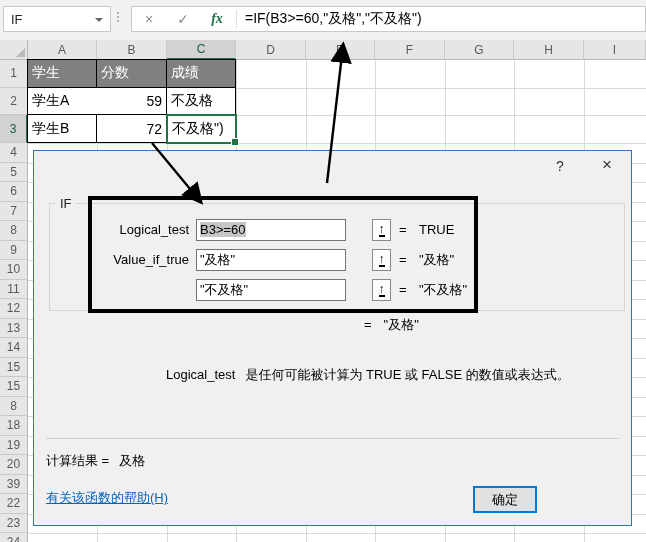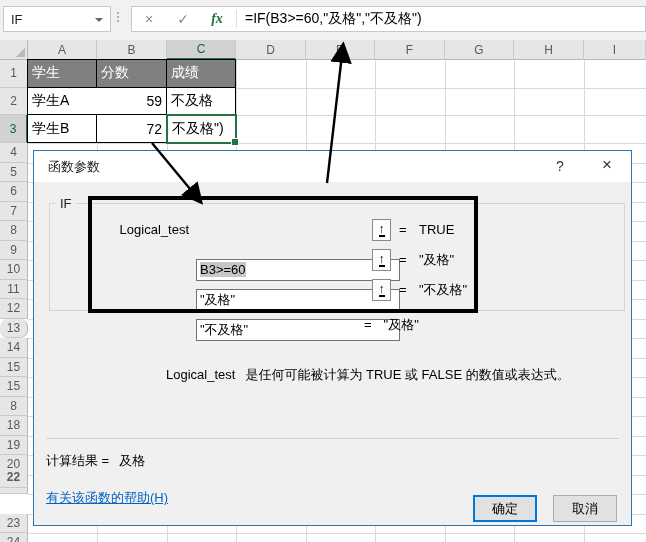--- a/index.html
+++ b/index.html
@@ -60,42 +60,42 @@
   .dlg-title{position:absolute;left:0;top:0;right:0;height:31px;background:#fff;
     display:flex;align-items:center;font-size:13px;color:#1a1a1a;padding-left:14px;}
   .dlg-help{position:absolute;right:62px;top:7px;font-size:14px;color:#333;width:18px;text-align:center;}
   .dlg-close{position:absolute;right:14px;top:4px;font-size:17px;color:#333;width:20px;text-align:center;}
   .groupbox{position:absolute;left:15px;top:52px;width:576px;height:108px;
     border:1px solid #d5d5d5;box-sizing:border-box;}
   .grouplabel{position:absolute;left:6px;top:-8px;background:#f0f0f0;padding:0 4px;
     font-size:13px;color:#222;line-height:15px;}
   .prow{position:absolute;left:0;height:22px;width:599px;}
   .plabel{position:absolute;left:20px;width:135px;text-align:right;font-size:13px;color:#000;line-height:22px;}
-  .pinput{position:absolute;left:162px;width:204px;height:22px;background:#fff;
+  .pinput{position:absolute;left:162px;width:150px;height:22px;background:#fff;
     border:1px solid #737373;box-sizing:border-box;font-size:13px;line-height:20px;padding:0 3px;
-    white-space:nowrap;overflow:hidden;margin-top:40px;}
+    white-space:nowrap;overflow:hidden;}
   .pinput .hl{background:#c6c6c6;}
   .pcollapse{position:absolute;left:338px;width:19px;height:22px;background:#fcfcfc;
     border:1px solid #8a8a8a;box-sizing:border-box;display:flex;align-items:center;justify-content:center;}
   .uparrow{font-size:12px;font-weight:bold;color:#000;line-height:12px;border-bottom:2px solid #000;}
   .peq{position:absolute;left:365px;font-size:13px;color:#000;line-height:22px;}
   .pres{position:absolute;left:385px;font-size:13px;color:#000;line-height:22px;white-space:nowrap;}
   .blackrect{position:absolute;left:87px;top:195px;width:390px;height:117px;
     border:4px solid #000;box-sizing:border-box;z-index:20;pointer-events:none;}
   .resultpreview{position:absolute;left:330px;top:165px;font-size:13px;color:#000;}
   .resultpreview .gap{display:inline-block;width:12px;}
   .desc1{position:absolute;left:12px;top:190px;font-size:13px;color:#000;white-space:nowrap;}
   .desc2{position:absolute;left:132px;top:215px;font-size:13px;color:#000;white-space:nowrap;}
   .desc2 .gap{display:inline-block;width:10px;}
   .divider{position:absolute;left:12px;right:12px;top:287px;height:1px;background:#d0d0d0;}
   .calcresult{position:absolute;left:12px;top:301px;font-size:13px;color:#000;}
   .calcresult .gap{display:inline-block;width:10px;}
   .helplink{position:absolute;left:12px;top:338px;font-size:13px;color:var(--link,#0563c1);text-decoration:underline;cursor:pointer;}
   .btn{position:absolute;top:335px;height:27px;box-sizing:border-box;background:#e1e1e1;
-    font-size:13px;color:#000;display:flex;align-items:center;justify-content:center;cursor:pointer;margin-top:9px;}
+    font-size:13px;color:#000;display:flex;align-items:center;justify-content:center;cursor:pointer;}
   .btn.ok{left:439px;width:64px;border:2px solid var(--ok-border,#0078d7);}
   .btn.cancel{left:519px;width:64px;border:1px solid #adadad;}
   
   .arrows{position:absolute;left:0;top:0;width:646px;height:542px;z-index:30;pointer-events:none;}
 </style>
 </head>
 <body>
 
 <div id="app">
 
@@ -137,30 +137,30 @@
         <div class="rowhdr sel" style="top: 75px; height: 28px;">3</div>
         <div class="rowhdr" style="top: 103px; height: 19.5px;">4</div>
         <div class="rowhdr" style="top: 122.5px; height: 19.5px;">5</div>
         <div class="rowhdr" style="top: 142px; height: 19.5px;">6</div>
         <div class="rowhdr" style="top: 161.5px; height: 19.5px;">7</div>
         <div class="rowhdr" style="top: 181px; height: 19.5px;">8</div>
         <div class="rowhdr" style="top: 200.5px; height: 19.5px;">9</div>
         <div class="rowhdr" style="top: 220px; height: 19.5px;">10</div>
         <div class="rowhdr" style="top: 239.5px; height: 19.5px;">11</div>
         <div class="rowhdr" style="top: 259px; height: 19.5px;">12</div>
-        <div class="rowhdr" style="top: 278.5px; height: 19.5px; border-radius: 8px;">13</div>
+        <div class="rowhdr" style="top: 278.5px; height: 19.5px;">13</div>
         <div class="rowhdr" style="top: 298px; height: 19.5px;">14</div>
         <div class="rowhdr" style="top: 317.5px; height: 19.5px;">15</div>
         <div class="rowhdr" style="top: 337px; height: 19.5px;">15</div>
         <div class="rowhdr" style="top: 356.5px; height: 19.5px;">8</div>
         <div class="rowhdr" style="top: 376px; height: 19.5px;">18</div>
         <div class="rowhdr" style="top: 395.5px; height: 19.5px;">19</div>
         <div class="rowhdr" style="top: 415px; height: 19.5px;">20</div>
         <div class="rowhdr" style="top: 434.5px; height: 19.5px;">39</div>
-        <div class="rowhdr" style="top: 428px; height: 19.5px; font-weight: bold;">22</div>
+        <div class="rowhdr" style="top: 454px; height: 19.5px;">22</div>
         <div class="rowhdr" style="top: 473.5px; height: 19.5px;">23</div>
         <div class="rowhdr" style="top: 493px; height: 19.5px;">24</div>
       </div>
     <div id="gridlines">
         <div class="gridv" style="left: 97px; top: 20px; height: 482px;"></div>
         <div class="gridv" style="left: 167px; top: 20px; height: 482px;"></div>
         <div class="gridv" style="left: 236px; top: 20px; height: 482px;"></div>
         <div class="gridv" style="left: 306px; top: 20px; height: 482px;"></div>
         <div class="gridv" style="left: 375px; top: 20px; height: 482px;"></div>
         <div class="gridv" style="left: 445px; top: 20px; height: 482px;"></div>
@@ -197,38 +197,38 @@
         <div class="cell tl" style="left: 27px; top: 47.5px; width: 80px; height: 27.5px;">学生A</div>
         <div class="cell num" style="left: 97px; top: 47.5px; width: 70px; height: 27.5px;">59</div>
         <div class="cell" style="left: 167px; top: 47.5px; width: 69px; height: 27.5px;">不及格</div>
         <div class="cell tl" style="left: 27px; top: 75px; width: 70px; height: 28px;">学生B</div>
         <div class="cell num" style="left: 97px; top: 75px; width: 70px; height: 28px;">72</div>
         <div class="cell active" style="left: 166px; top: 74px; width: 71px; height: 30px;">不及格")<div class="fillhandle"></div></div>
       </div>
   </div>
 
   <div class="dialog">
-    <div class="dlg-title">函数参数</div>
     <div class="dlg-help">?</div>
     <div class="dlg-close">×</div>
 
     <div class="groupbox">
       <span class="grouplabel">IF</span>
     </div>
 
     <div class="prow" style="top:68px">
       <div class="plabel">Logical_test</div>
       <div class="pinput"><span class="hl">B3&gt;=60</span></div>
       <div class="pcollapse">
           <span class="uparrow">↑</span>
         </div>
       <div class="peq">=</div>
       <div class="pres">TRUE</div>
     </div>
     <div class="prow" style="top:98px">
+      <div class="plabel">Value_if_true</div>
       <div class="pinput"><span>"及格"</span></div>
       <div class="pcollapse">
           <span class="uparrow">↑</span>
         </div>
       <div class="peq">=</div>
       <div class="pres">"及格"</div>
     </div>
     <div class="prow" style="top:128px">
       <div class="pinput"><span>"不及格"</span></div>
       <div class="pcollapse">
@@ -246,21 +246,20 @@
       <span>Logical_test</span><span class="gap"></span><span>是任何可能被计算为 TRUE 或 FALSE 的数值或表达式。</span>
     </div>
 
     <div class="divider"></div>
     <div class="calcresult">
       <span>计算结果 =</span><span class="gap"></span><span>及格</span>
     </div>
 
     <a class="helplink">有关该函数的帮助(H)</a>
     <div class="btn ok">确定</div>
-    <div class="btn cancel">取消</div>
 
     <div class="blackrect" style="left:54px;top:45px;"></div>
   </div>
 
   <svg class="arrows" viewBox="0 0 646 542">
     <defs>
       <marker id="ah" markerWidth="10" markerHeight="9" refX="7" refY="4.5" orient="auto">
         <path d="M0,0 L9,4.5 L0,9 Z" fill="#000"></path>
       </marker>
     </defs>

